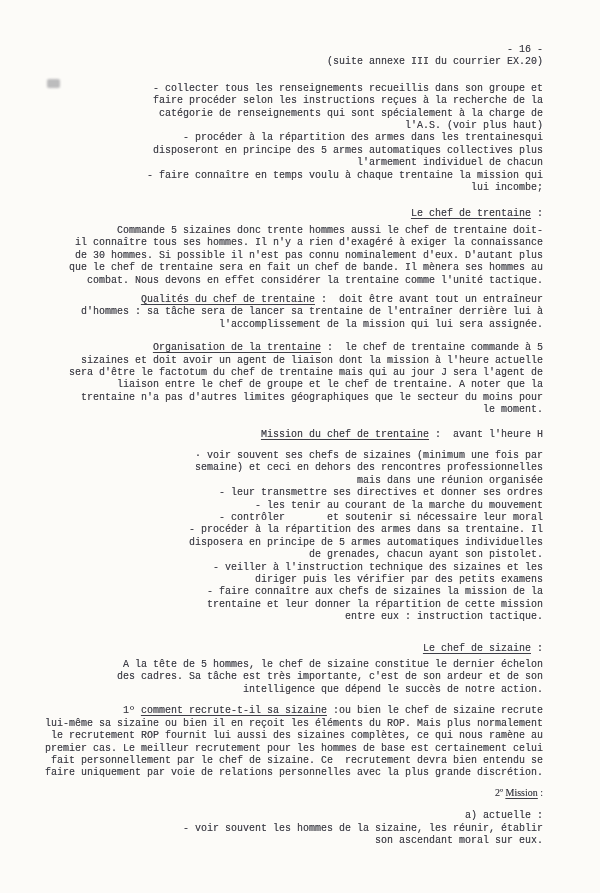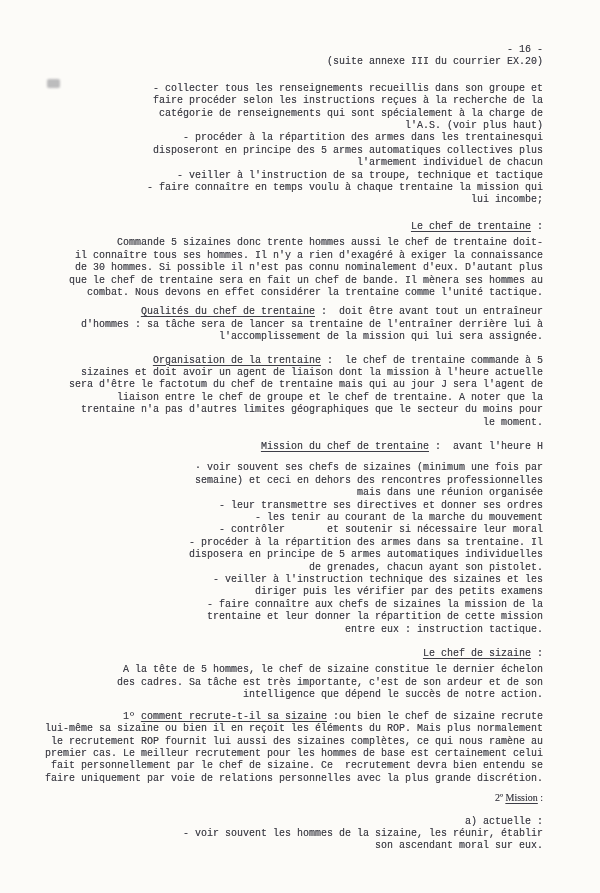--- a/index.html
+++ b/index.html
@@ -24,21 +24,21 @@
   .hdr-sub{margin-left:67px;}
   ul{list-style:none;}
   .duties{margin:14px 0 0 67px;width:413px;}
   .duties li,.mission-list li{padding-left:12px;text-indent:-12px;white-space:pre-wrap;}
   .h1{margin-top:14px;}
   .intro-trentaine{margin-top:4px;text-indent:44px;white-space:pre-wrap;width:480px;}
   .qualites{margin-top:7px;text-indent:64px;white-space:pre-wrap;width:480px;}
   .organisation{margin-top:11px;text-indent:72px;white-space:pre-wrap;width:480px;}
   .mission-head{margin-top:12px;margin-left:67px;white-space:pre-wrap;}
   .mission-list{margin-top:9px;margin-left:102px;width:378px;}
-  .h1-sizaine{margin-top:12px;}
+  .h1-sizaine{margin-top:19px;}
   .intro-sizaine{margin-top:4px;text-indent:44px;white-space:pre-wrap;width:480px;}
   .recrutement{margin-top:9px;margin-left:-20px;width:500px;text-indent:57px;white-space:pre-wrap;}
   .mission2-head{margin-top:7px;margin-left:42px;white-space:pre-wrap;font-family:Liberation Serif, serif;}
   .mission2-sub{margin-top:11px;margin-left:72px;}
   .mission2-list{margin-left:102px;width:378px;}
   .smudge{
     position:absolute;left:47px;top:79px;width:13px;height:9px;
     background:rgba(110,110,118,0.45);
     filter:blur(1.2px);
     border-radius:2px;
@@ -49,21 +49,20 @@
 
 <div class="page">
   <div class="smudge"></div>
 
   <p class="hdr-num">- 16 -</p>
   <p class="hdr-sub">(suite annexe III du courrier EX.20)</p>
 
   <ul class="duties">
       <li>- collecter tous les renseignements recueillis dans son groupe et faire procéder selon les instructions reçues à la recherche de la catégorie de renseignements qui sont spécialement à la charge de l'A.S. (voir plus haut)</li>
       <li>- procéder à la répartition des armes dans les trentainesqui disposeront en principe des 5 armes automatiques collectives plus l'armement individuel de chacun</li>
-      <li>- veiller à l'instruction de sa troupe, technique et tactique</li>
       <li>- faire connaître en temps voulu à chaque trentaine la mission qui lui incombe;</li>
     </ul>
 
   <h2 class="h1"><span class="u">Le chef de trentaine</span><span> :</span></h2>
 
   <p class="intro-trentaine">Commande 5 sizaines donc trente hommes aussi le chef de trentaine doit-il connaître tous ses hommes. Il n'y a rien d'exagéré à exiger la connaissance de 30 hommes. Si possible il n'est pas connu nominalement d'eux. D'autant plus que le chef de trentaine sera en fait un chef de bande. Il mènera ses hommes au combat. Nous devons en effet considérer la trentaine comme l'unité tactique.</p>
 
   <p class="qualites"><span class="u">Qualités du chef de trentaine</span><span class="t"> :  doit être avant tout un entraîneur d'hommes : sa tâche sera de lancer sa trentaine de l'entraîner derrière lui à l'accomplissement de la mission qui lui sera assignée.</span></p>
 
   <p class="organisation"><span class="u">Organisation de la trentaine</span><span class="t"> :  le chef de trentaine commande à 5 sizaines et doit avoir un agent de liaison dont la mission à l'heure actuelle sera d'être le factotum du chef de trentaine mais qui au jour J sera l'agent de liaison entre le chef de groupe et le chef de trentaine. A noter que la trentaine n'a pas d'autres limites géographiques que le secteur du moins pour le moment.</span></p>

